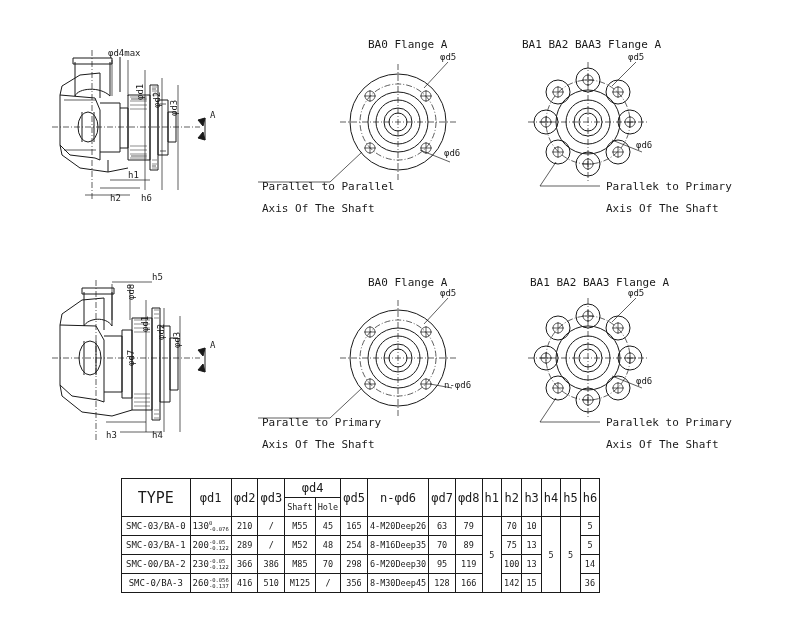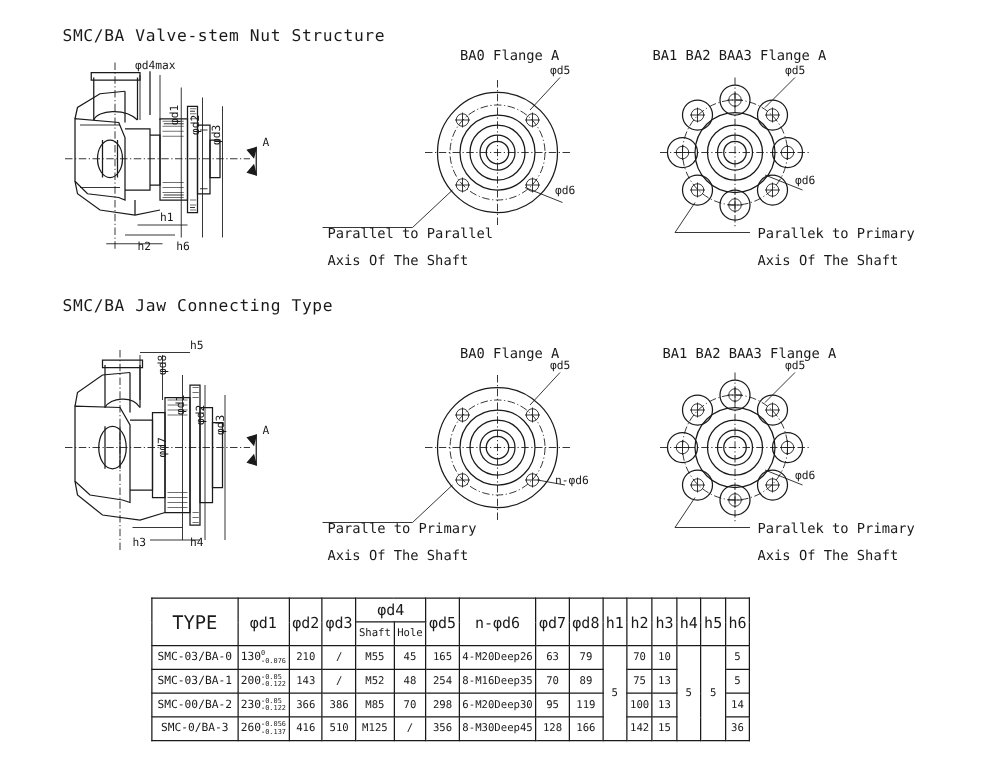--- a/index.html
+++ b/index.html
@@ -29,21 +29,20 @@
   table.spec td.bigtype{font-size:15px;}
   table.spec td.hd{font-size:12px;}
   .frac{display:inline-block;vertical-align:middle;font-size:5.5px;line-height:6px;text-align:left;}
   .nom{display:inline-block;vertical-align:middle;font-size:9px;}
 </style>
 </head>
 <body>
 
 <div class="page">
 
-  <div class="lbl title" style="left:50px;top:22px;">SMC/BA Valve-stem Nut Structure</div>
 
   <svg width="800" height="619">
 
     <g class="stroke">
       <path d="M60 95 L60 145 L70 155 L95 158 L100 160 L100 110 L95 98 Z"></path>
       <path d="M75 62 L75 96 M110 62 L110 96"></path>
       <path d="M73 58 L112 58 L112 64 L73 64 Z"></path>
       <path d="M75 96 C 78 88, 100 86, 110 96"></path>
       <path d="M100 103 L120 103 L120 152 L100 152"></path>
       <path d="M120 108 L128 108 L128 148 L120 148"></path>
@@ -187,21 +186,20 @@
       <path d="M612 86 L636 62"></path>
       <path d="M612 140 L642 152"></path>
       <path d="M556 162 L540 186 L600 186"></path>
     </g>
   </svg>
   <div class="lbl tiny" style="left:628px;top:52px;">φd5</div>
   <div class="lbl tiny" style="left:636px;top:140px;">φd6</div>
   <div class="lbl sub" style="left:606px;top:180px;">Parallek to Primary</div>
   <div class="lbl sub" style="left:606px;top:202px;">Axis Of The Shaft</div>
 
-  <div class="lbl title" style="left:50px;top:238px;">SMC/BA Jaw Connecting Type</div>
 
   <svg width="800" height="619">
     <g class="stroke">
       <path d="M60 325 L60 385 L72 396 L98 400 L104 402 L104 340 L96 326 Z"></path>
       <path d="M84 292 L84 326 M112 292 L112 326"></path>
       <path d="M82 288 L114 288 L114 294 L82 294 Z"></path>
       <path d="M84 326 C 88 318, 106 316, 112 326"></path>
       <path d="M104 336 L122 336 L122 392 L104 392"></path>
       <path d="M122 330 L132 330 L132 398 L122 398 Z"></path>
       <path d="M132 318 L152 318 L152 410 L132 410 Z"></path>
@@ -373,21 +371,21 @@
         <td>70</td>
         <td>10</td>
         <td rowspan="4">5</td>
         <td rowspan="4">5</td>
         <td>5</td>
       </tr>
 
       <tr>
         <td class="type">SMC-03/BA-1</td>
         <td><span class="nom">200</span><span class="frac"><span style="display:block">-0.05</span><span style="display:block">-0.122</span></span></td>
-        <td>143</td>
+        <td>289</td>
         <td>/</td>
         <td>M52</td>
         <td>48</td>
         <td>254</td>
         <td>8-M16Deep35</td>
         <td>70</td>
         <td>89</td>
         <td>75</td>
         <td>13</td>
         <td>5</td>

